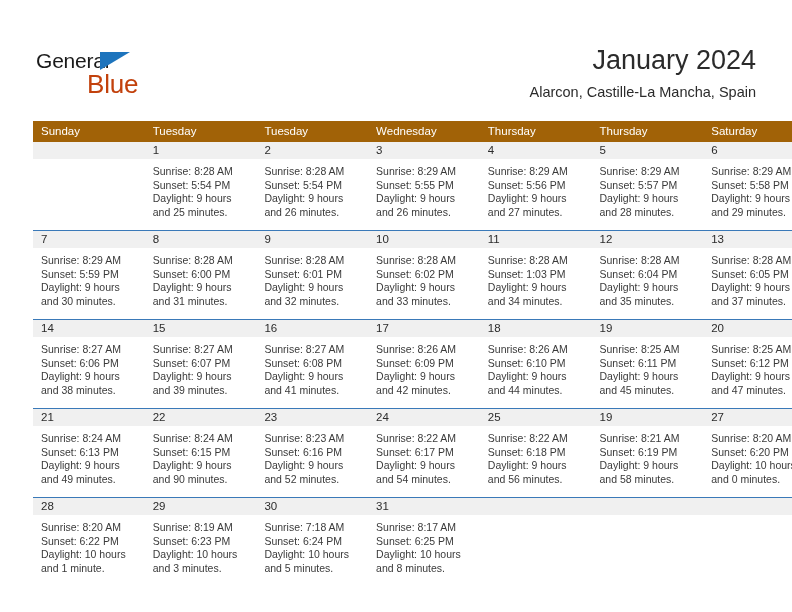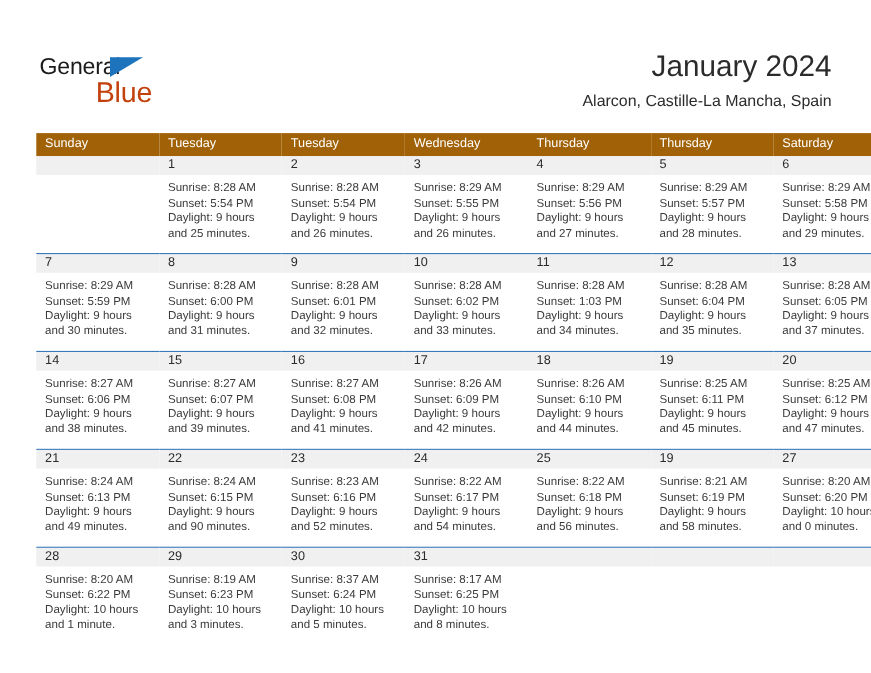--- a/index.html
+++ b/index.html
@@ -435,21 +435,21 @@
             <div class="cellbody">
               <div>Sunrise: 8:19 AM</div>
               <div>Sunset: 6:23 PM</div>
               <div>Daylight: 10 hours</div>
               <div>and 3 minutes.</div>
             </div>
           </td>
           <td>
             <div class="daynum">30</div>
             <div class="cellbody">
-              <div>Sunrise: 8:37 AM</div>
+              <div>Sunrise: 7:18 AM</div>
               <div>Sunset: 6:24 PM</div>
               <div>Daylight: 10 hours</div>
               <div>and 5 minutes.</div>
             </div>
           </td>
           <td>
             <div class="daynum">31</div>
             <div class="cellbody">
               <div>Sunrise: 8:17 AM</div>
               <div>Sunset: 6:25 PM</div>

